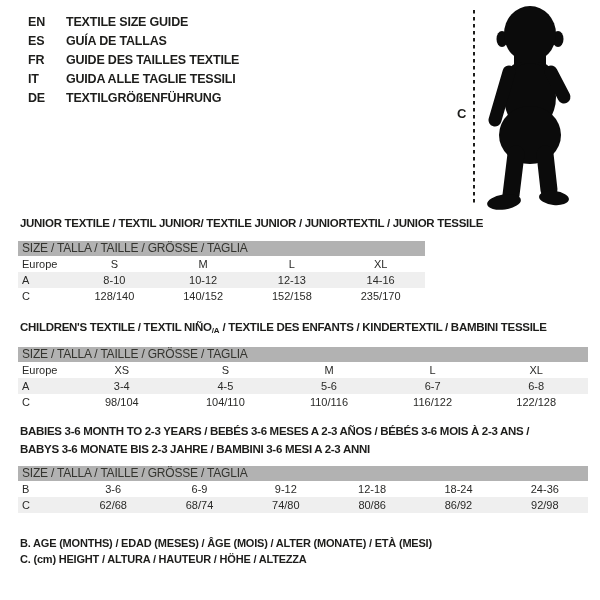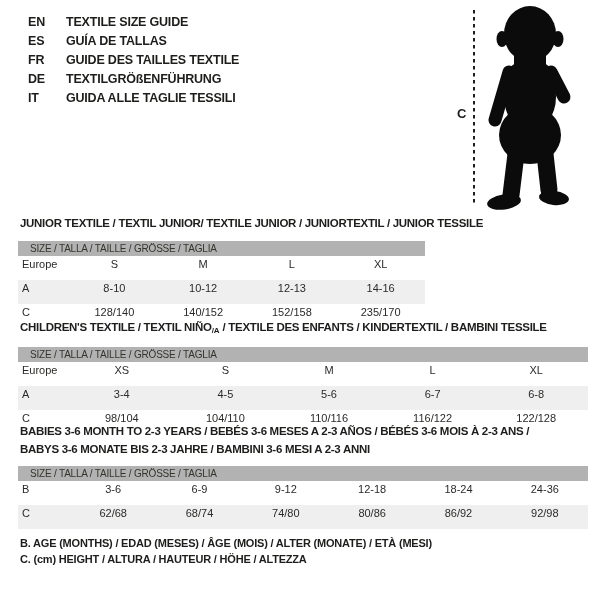--- a/index.html
+++ b/index.html
@@ -26,23 +26,23 @@
   .tbl-title { left:20px; font-weight:bold; font-size:11.5px;
                letter-spacing:-0.3px; white-space:nowrap; line-height:12px;text-align:right; }
   .sub { font-size:8px; vertical-align:-1.5px; letter-spacing:0; }
 
   
   .size-table { position:absolute; left:18px; font-size:11px; color:#2a2a28; }
   .t1 { top:241px; width:407px; }
   .t2 { top:347px; width:570px; }
   .t3 { top:466px; width:570px; }
   .size-bar { height:15px; line-height:15px; background:#b2b2b2;
-              padding-left:12px; font-size:10px; color:#34342f;
+              padding-left:4px; font-size:12px; color:#34342f;
               letter-spacing:-0.2px; }
-  .trow { display:flex; height:24px; line-height:16px; }
+  .trow { display:flex; height:16px; line-height:16px; }
   .trow.shade { background:#efefef; }
   .c0 { width:52px; padding-left:4px; box-sizing:border-box; }
   .cell { flex:1; text-align:center; }
 
   
   .legend { left:20px; top:535px; font-weight:bold; font-size:11px;
             letter-spacing:-0.2px; }
   .legend-line { height:16px; line-height:16px; white-space:nowrap; }
 </style>
 </head>
@@ -55,26 +55,26 @@
   </div>
   <div class="lang-row">
     <span class="lang-code">ES</span>
     <span class="lang-title">GUÍA DE TALLAS</span>
   </div>
   <div class="lang-row">
     <span class="lang-code">FR</span>
     <span class="lang-title">GUIDE DES TAILLES TEXTILE</span>
   </div>
   <div class="lang-row">
+    <span class="lang-code">IT</span>
+    <span class="lang-title">GUIDA ALLE TAGLIE TESSILI</span>
+  </div>
+  <div class="lang-row">
     <span class="lang-code">DE</span>
     <span class="lang-title">TEXTILGRÖßENFÜHRUNG</span>
-  </div>
-  <div class="lang-row">
-    <span class="lang-code">IT</span>
-    <span class="lang-title">GUIDA ALLE TAGLIE TESSILI</span>
   </div>
 </div>
 
 <span class="abs figure-label">C</span>
 <svg class="abs figure-svg" width="135" height="212" viewBox="0 0 135 212" xmlns="http://www.w3.org/2000/svg">
   <line x1="26" y1="8" x2="26" y2="204" stroke="#1d1d1b" stroke-width="2" stroke-dasharray="3.5 3.5"></line>
   <g fill="#0b0b0b">
     <ellipse cx="54" cy="37" rx="5.5" ry="8"></ellipse>
     <ellipse cx="110" cy="37" rx="5.5" ry="8"></ellipse>
     <ellipse cx="82" cy="32" rx="26" ry="28"></ellipse>

